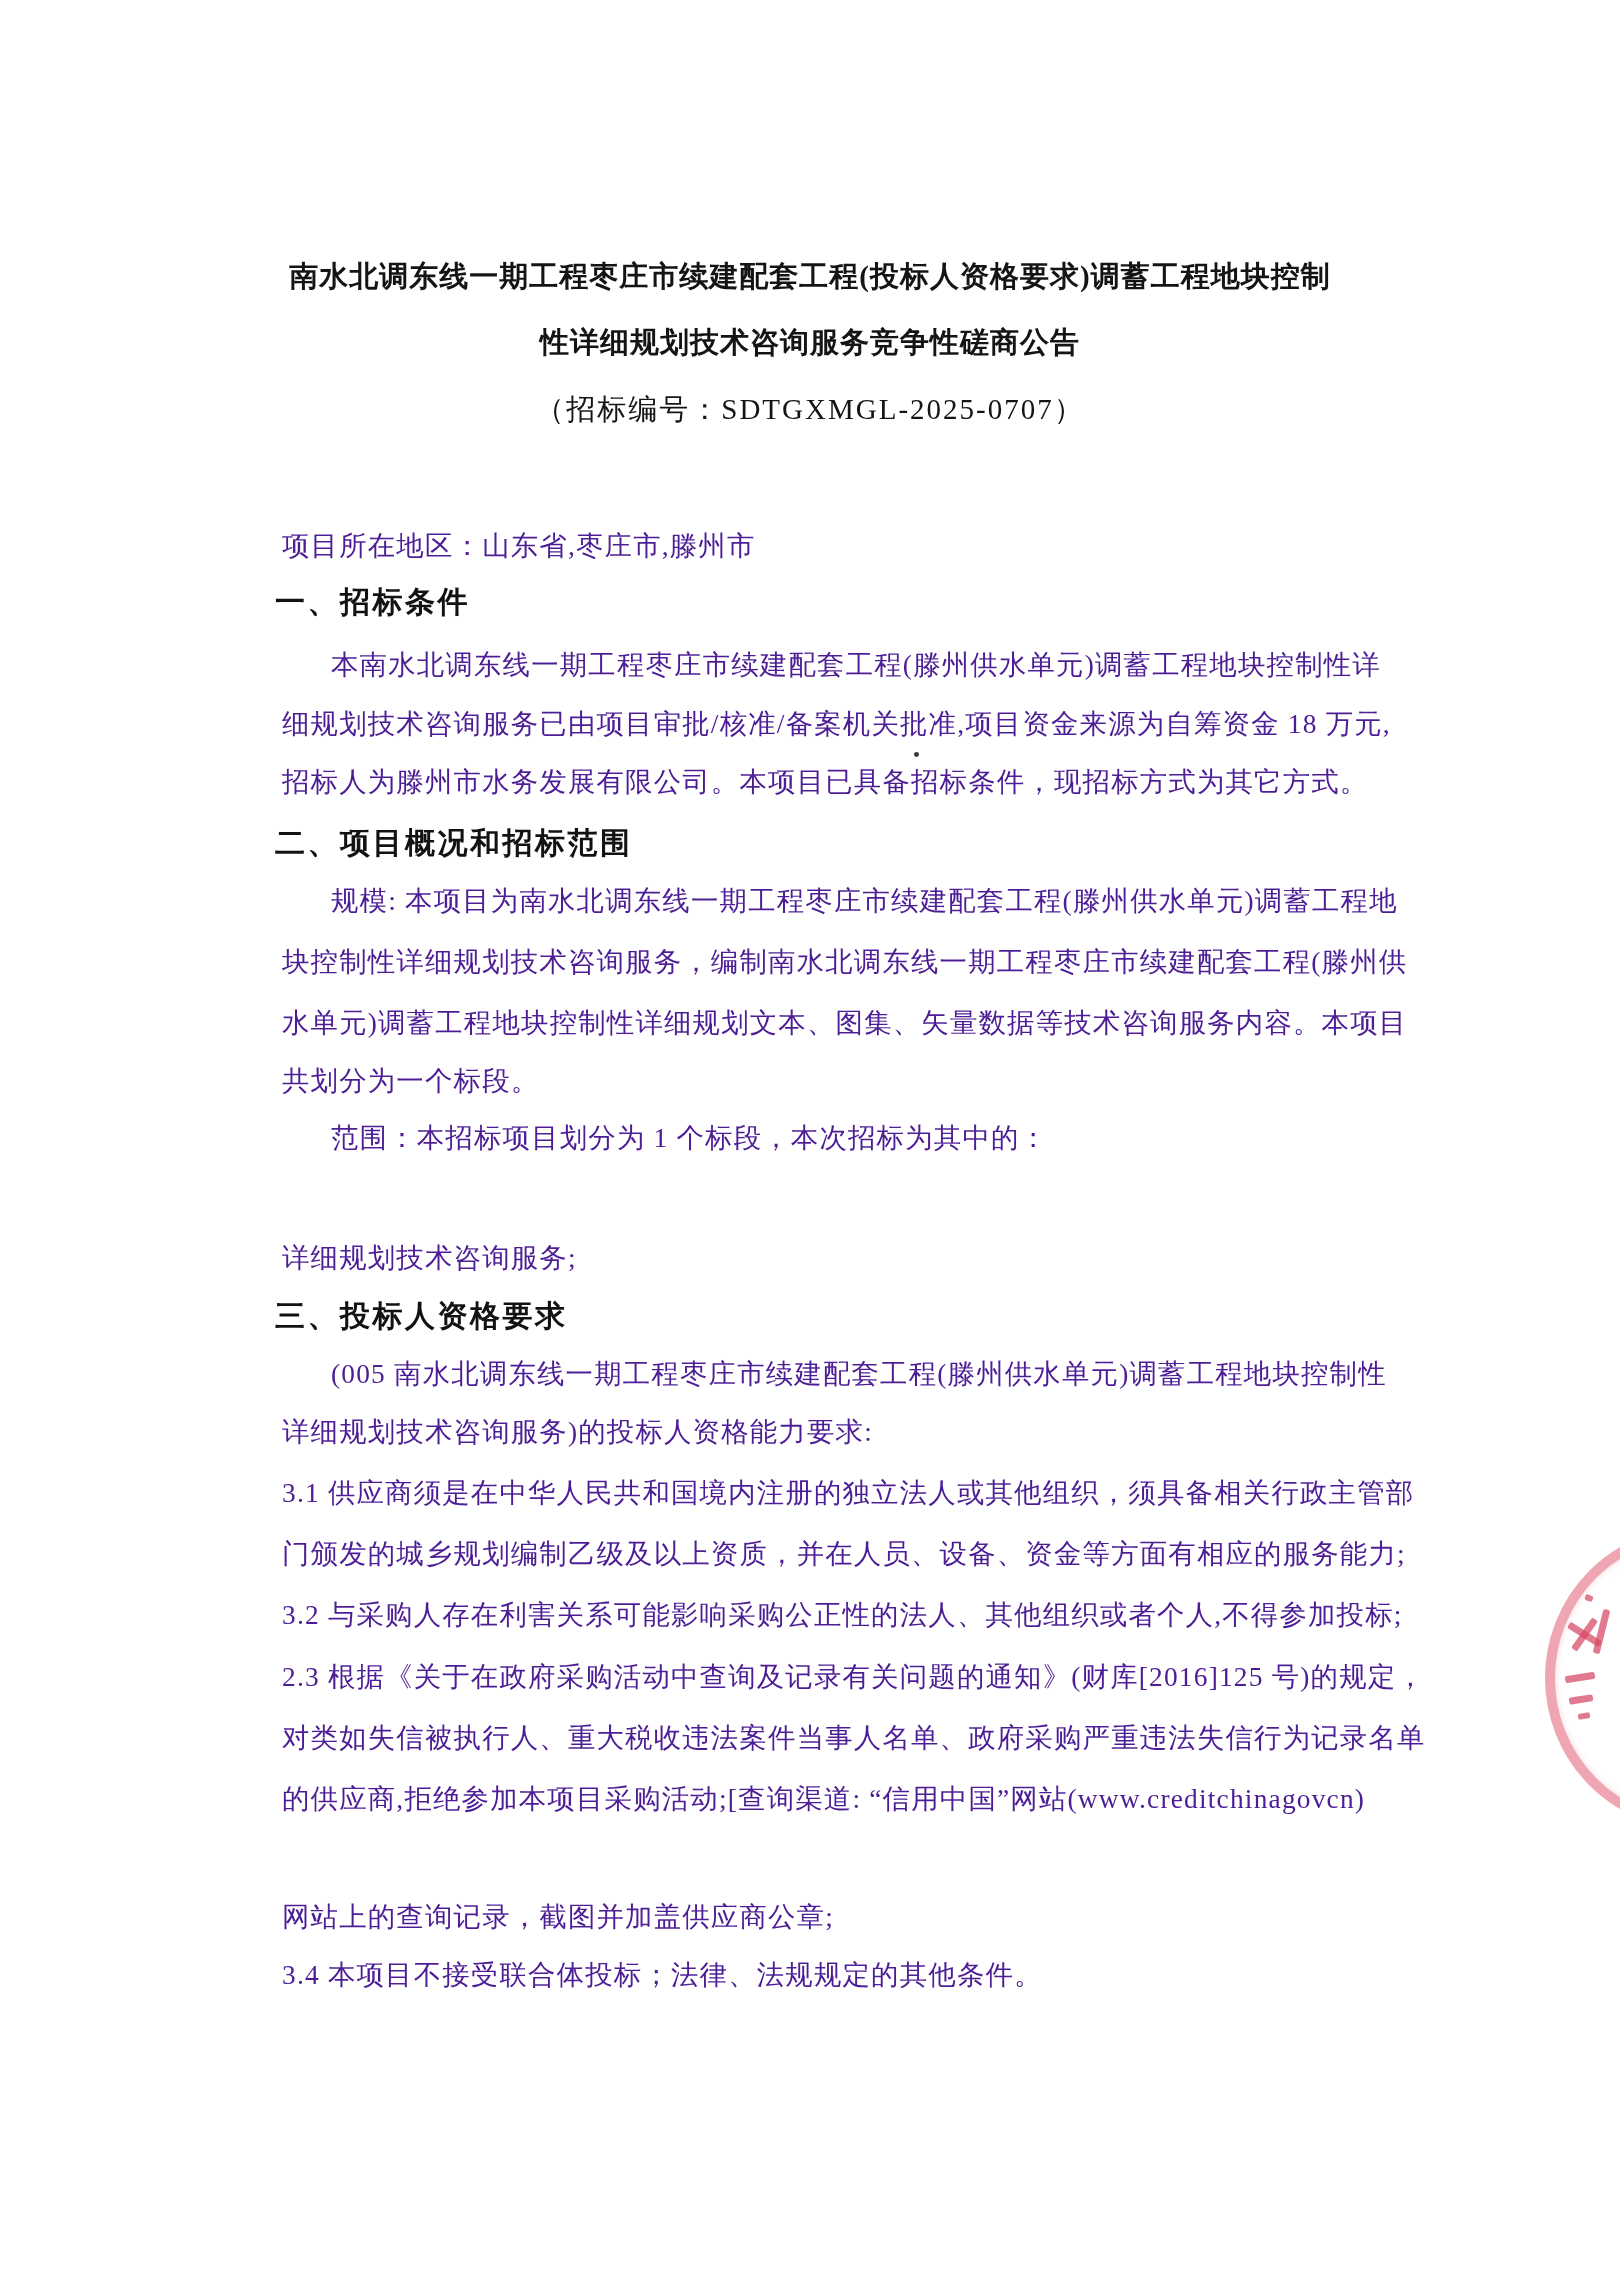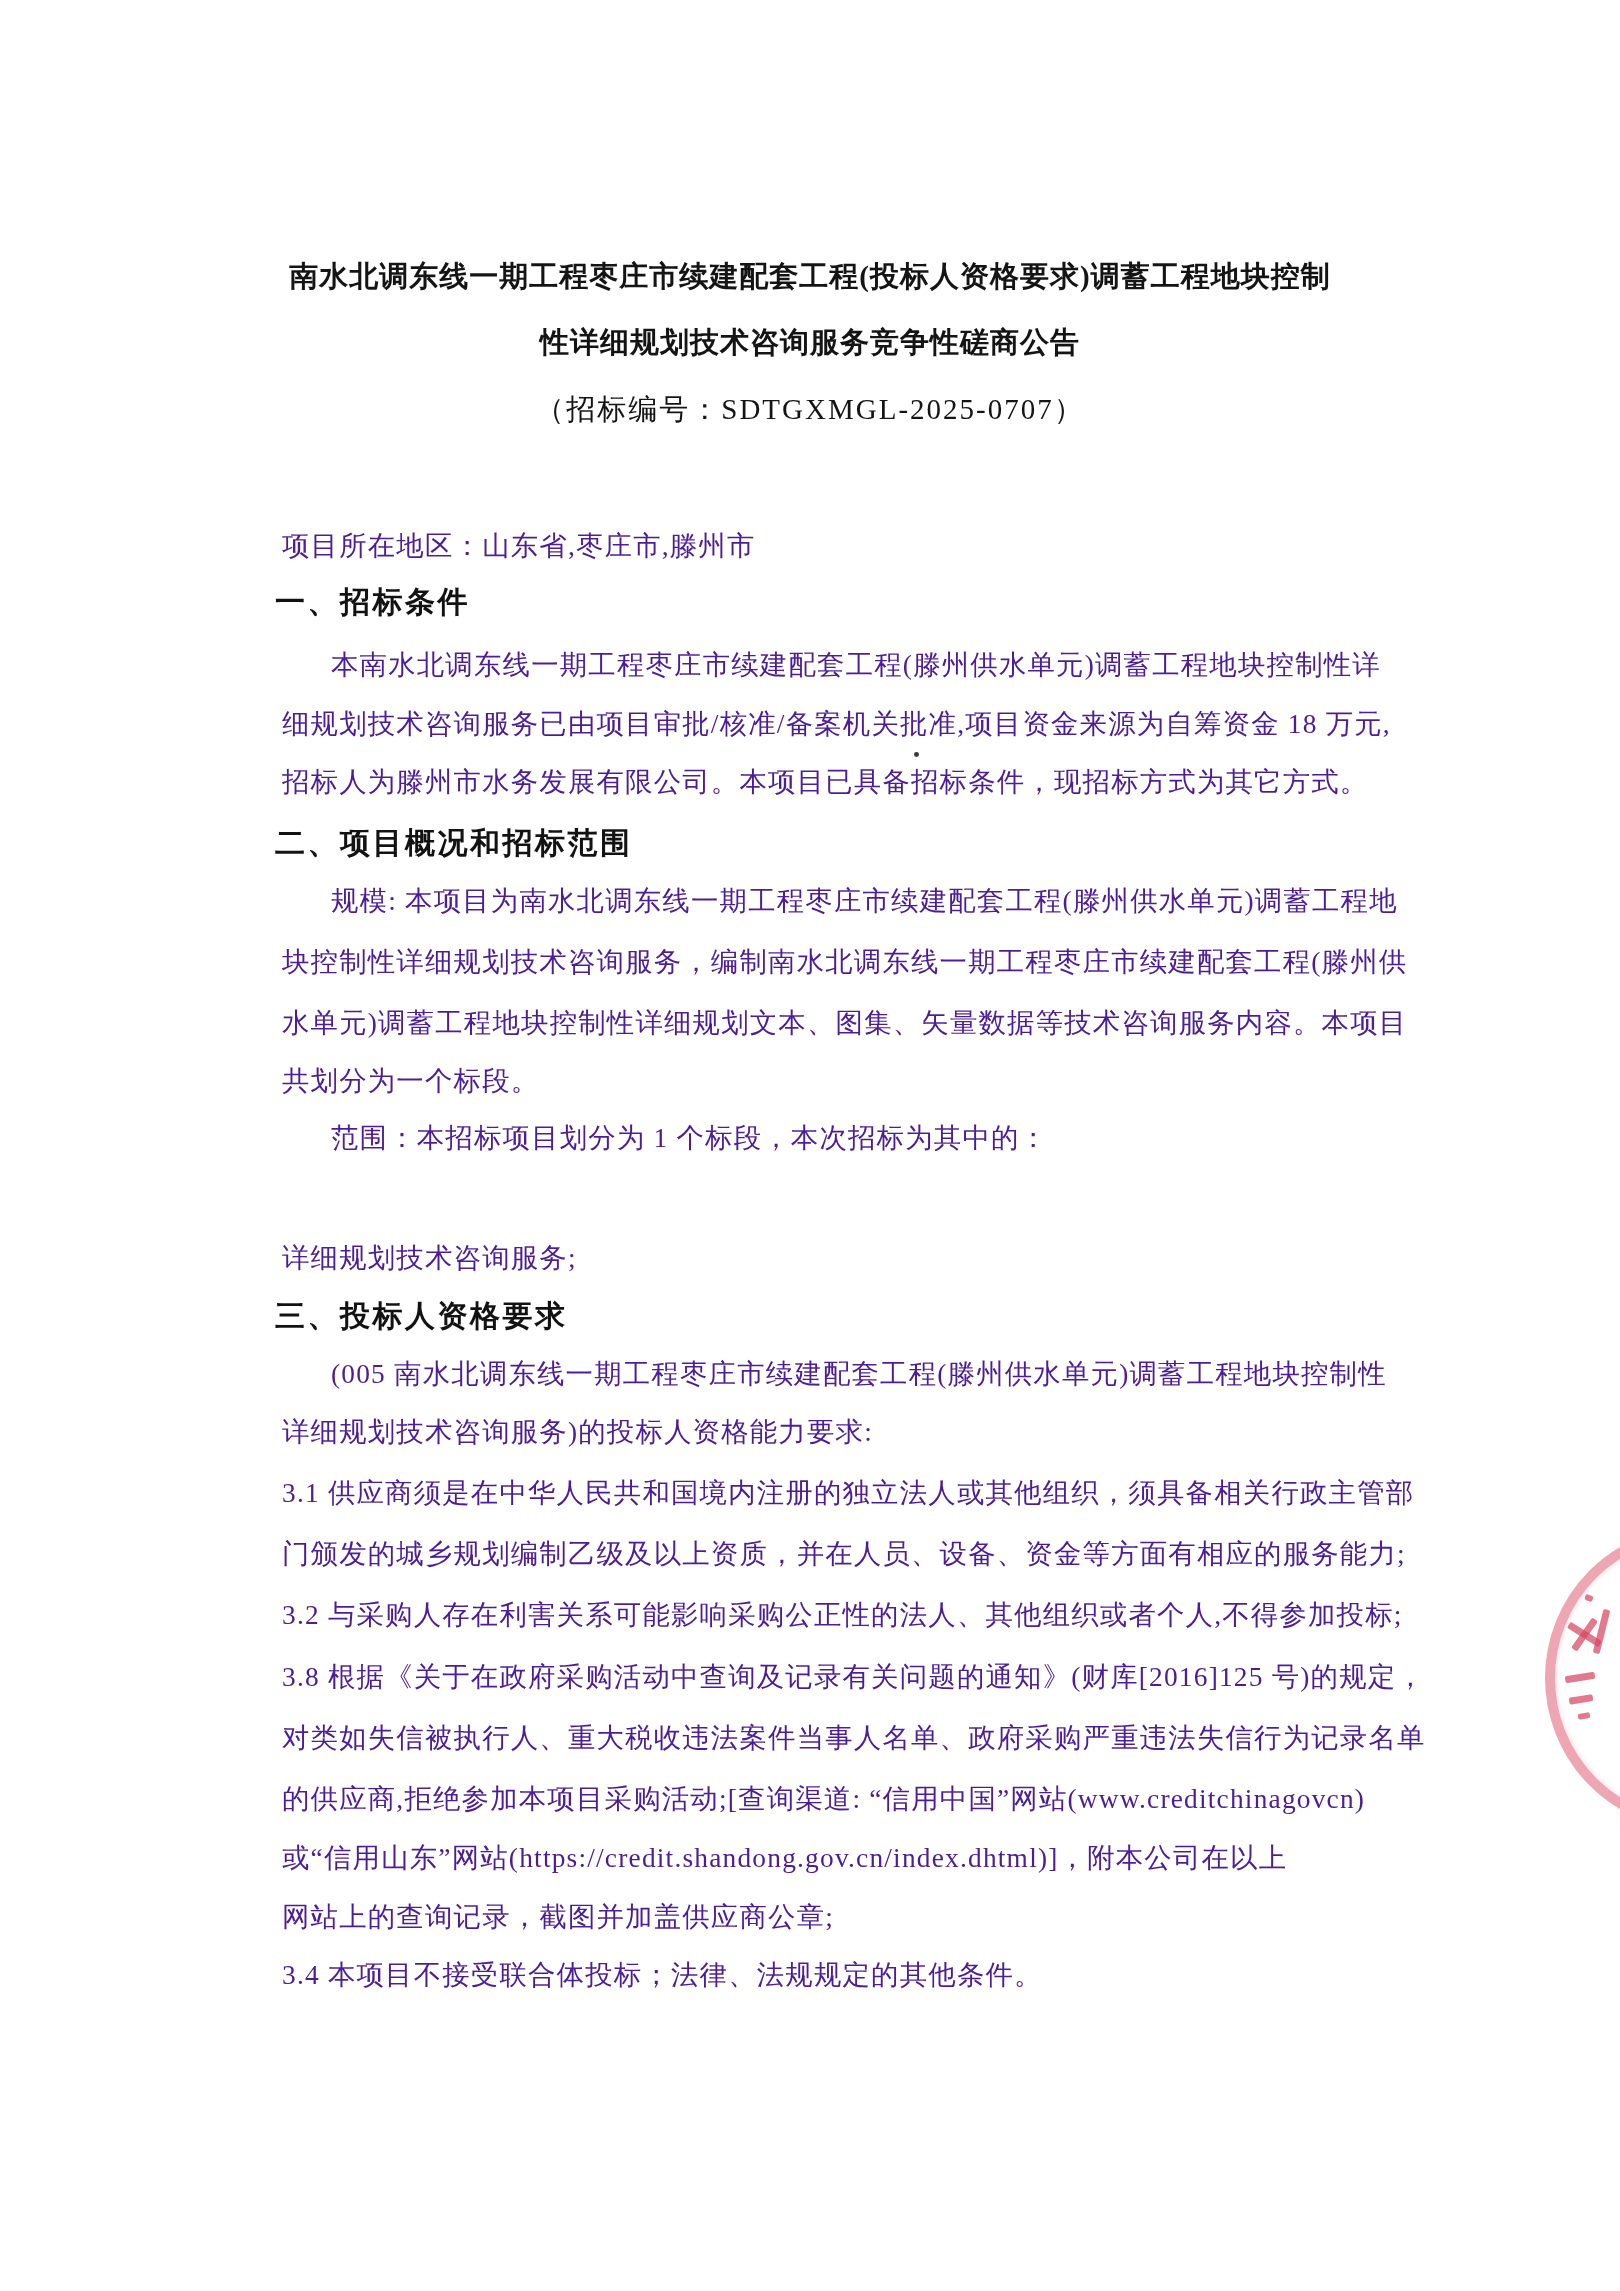--- a/index.html
+++ b/index.html
@@ -76,24 +76,23 @@
   <div class="bl" style="top:1064px">共划分为一个标段。</div>
   <div class="bl in" style="top:1121px">范围：本招标项目划分为 1 个标段，本次招标为其中的：</div>
   <div class="bl" style="top:1241px">详细规划技术咨询服务;</div>
 
   <div class="hd" style="top:1296px">三、投标人资格要求</div>
   <div class="bl in" style="top:1357px">(005 南水北调东线一期工程枣庄市续建配套工程(滕州供水单元)调蓄工程地块控制性</div>
   <div class="bl" style="top:1415px">详细规划技术咨询服务)的投标人资格能力要求:</div>
   <div class="bl" style="top:1476px">3.1 供应商须是在中华人民共和国境内注册的独立法人或其他组织，须具备相关行政主管部</div>
   <div class="bl" style="top:1537px">门颁发的城乡规划编制乙级及以上资质，并在人员、设备、资金等方面有相应的服务能力;</div>
   <div class="bl" style="top:1598px">3.2 与采购人存在利害关系可能影响采购公正性的法人、其他组织或者个人,不得参加投标;</div>
-  <div class="bl" style="top:1660px">3.8 根据《关于在政府采购活动中查询及记录有关问题的通知》(财库[2016]125 号)的规定，</div>
+  <div class="bl" style="top:1660px">2.3 根据《关于在政府采购活动中查询及记录有关问题的通知》(财库[2016]125 号)的规定，</div>
   <div class="bl" style="top:1721px">对类如失信被执行人、重大税收违法案件当事人名单、政府采购严重违法失信行为记录名单</div>
   <div class="bl" style="top:1782px">的供应商,拒绝参加本项目采购活动;[查询渠道: “信用中国”网站(www.creditchinagovcn)</div>
-  <div class="bl" style="top:1841px">或“信用山东”网站(https://credit.shandong.gov.cn/index.dhtml)]，附本公司在以上</div>
   <div class="bl" style="top:1900px">网站上的查询记录，截图并加盖供应商公章;</div>
   <div class="bl" style="top:1958px">3.4 本项目不接受联合体投标；法律、法规规定的其他条件。</div>
 
   <div class="stamp"></div>
   <div class="frag f1a"></div>
   <div class="frag f1b"></div>
   <div class="frag f1c"></div>
   <div class="frag f2a"></div>
   <div class="frag f2b"></div>
   <div class="frag f2c"></div>

